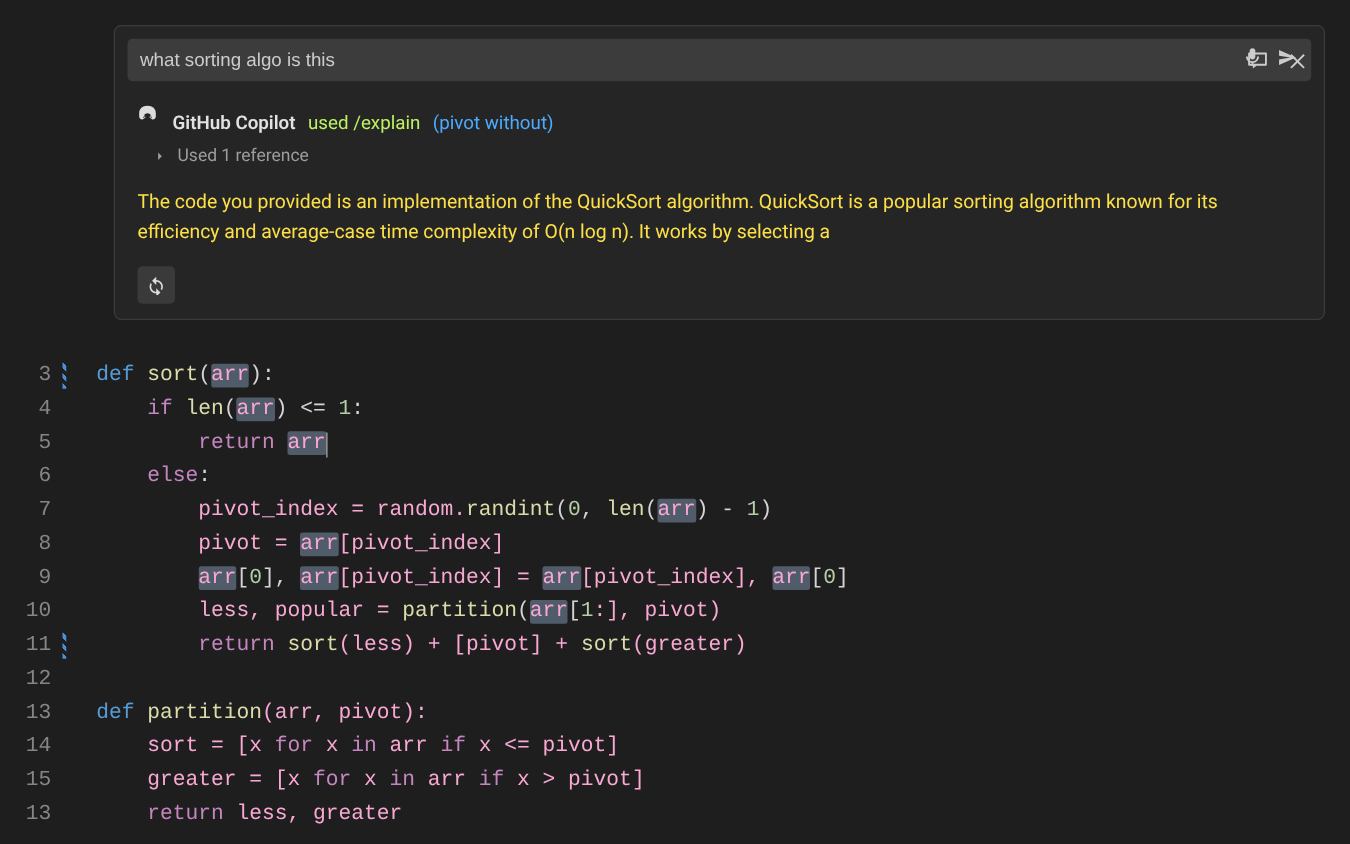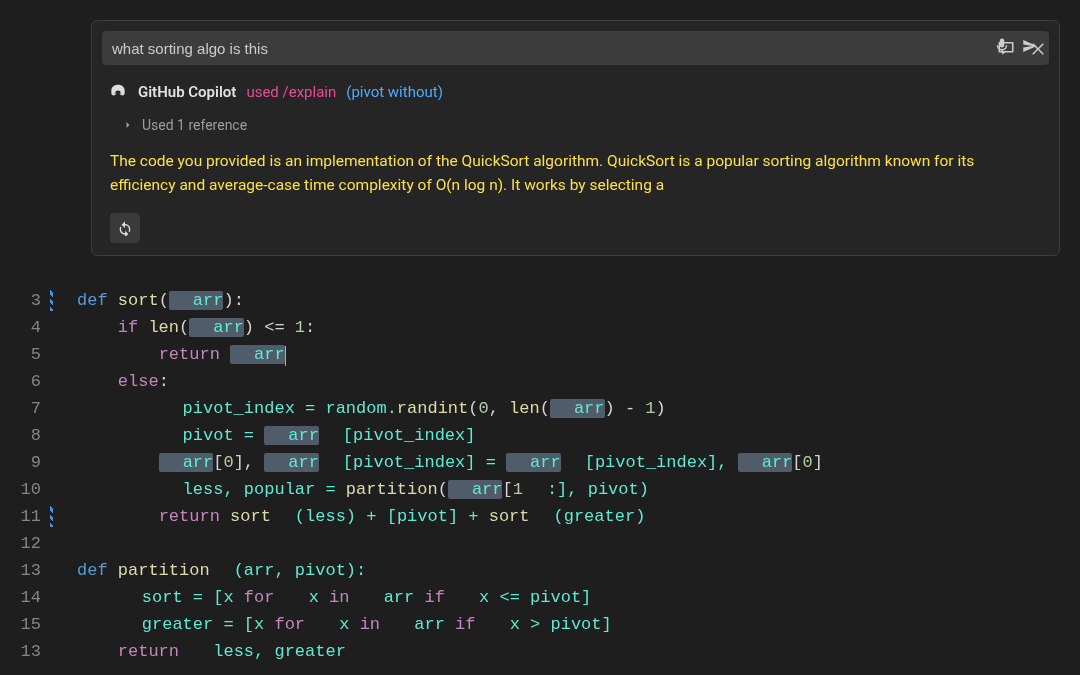--- a/index.html
+++ b/index.html
@@ -52,27 +52,27 @@
     top: 18px;
     right: 12px;
     display: flex;
     gap: 14px;
     align-items: center;
   }
   .panel-icons svg { width: 18px; height: 18px; fill: #cccccc; cursor: pointer; }
 
   .copilot-header {
     display: flex;
-    align-items: flex-start;
+    align-items: flex-end;
     gap: 10px;
     padding: 12px 16px 4px 16px;
     font-size: 15px;
   }
   .copilot-header .name { font-weight: 600; color: #e2e2e2; }
-  .copilot-header .used { color: #ec4899; font-weight: 400; }
+  .copilot-header .used { color: #bef264; font-weight: 400; }
   .copilot-header .link { color: #4daafc; cursor: pointer; }
 
   .ref-row {
     display: flex;
     align-items: center;
     gap: 8px;
     padding: 6px 16px 10px 30px;
     color: #9d9d9d;
     font-size: 14px;
     cursor: pointer;
@@ -137,21 +137,21 @@
     );
   }
   .codecell { flex: 1; padding-left: 22px; }
 
   
   .kw { color: #569cd6; margin-top: 25px; }
   .kwflow { color: #c586c0; }
   .fn { color: #dcdcaa; text-align: right; }
   .num { color: #b5cea8; }
   .pun { color: #d4d4d4; }
-  .var { color: #5eead4; padding-left: 24px; }
+  .var { color: #f9a8d4; }
   .hl { background: #515c6a; border-radius: 2px; }
 
   .cursor {
     display: inline-block;
     width: 1px;
     height: 20px;
     background: #aeafad;
     vertical-align: text-bottom;
     margin-bottom: -2px;
   }

